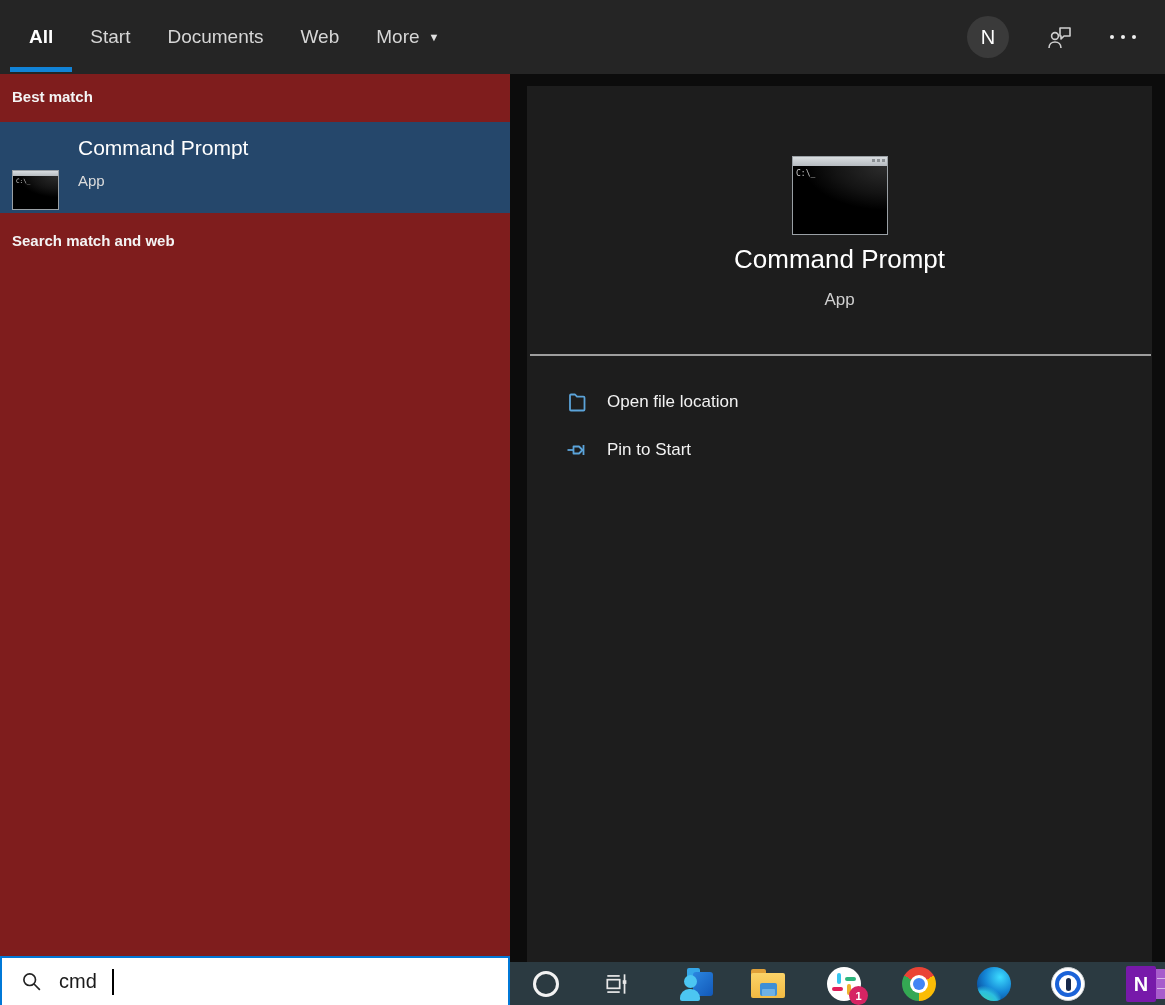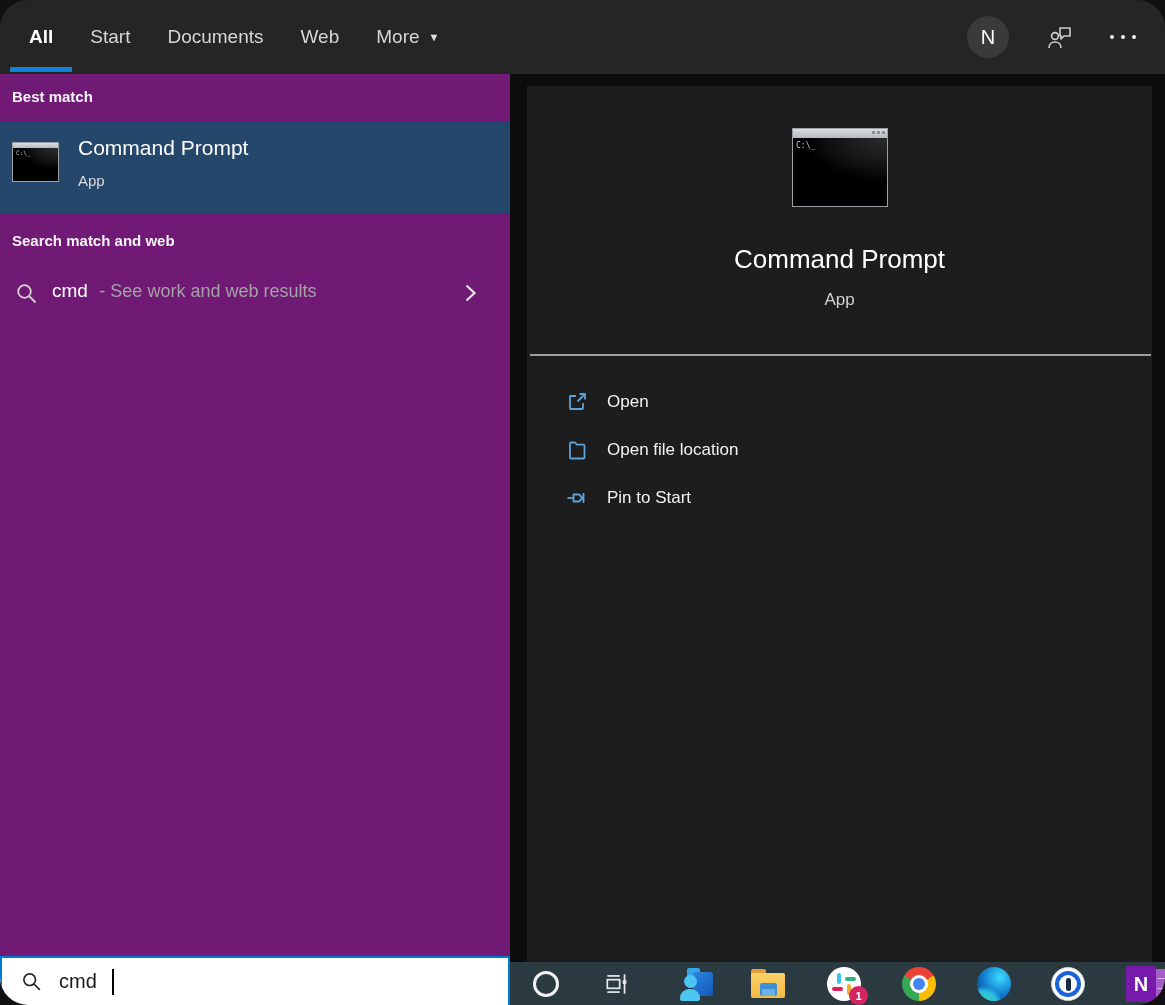--- a/index.html
+++ b/index.html
@@ -1,47 +1,47 @@
 <!DOCTYPE html>
 <html><head>
 <meta charset="utf-8">
 <style>
   html,body{margin:0;padding:0;background:#101010;}
   *{box-sizing:border-box;font-family:"Liberation Sans",sans-serif;}
-  .screen{position:relative;width:1165px;height:1005px;overflow:hidden;background:#1a1a1a;border-radius:28px;}
+  .screen{position:relative;width:1165px;height:1005px;overflow:hidden;background:#1a1a1a;}
 
   
   .topbar{position:absolute;left:0;top:0;width:1165px;height:74px;background:#252525;z-index:5;}
   .tabs{position:absolute;left:29px;top:0;height:74px;display:flex;align-items:center;gap:37px;}
   .tab{position:relative;height:74px;display:flex;align-items:center;font-size:19px;color:#d6d6d6;cursor:pointer;}
   .tab.active{color:#ffffff;font-weight:bold;}
   .tab-underline{position:absolute;bottom:2px;left:50%;transform:translateX(-50%);width:62px;height:5px;background:#1183d7;}
   .dd-arrow{margin-left:9px;font-size:11px;color:#e0e0e0;}
   .topbar-right{position:absolute;right:29px;top:0;height:74px;display:flex;align-items:center;gap:37px;}
   .avatar{width:42px;height:42px;border-radius:50%;background:#3a3a3a;color:#fff;font-size:20px;display:flex;align-items:center;justify-content:center;cursor:pointer;}
   .dots{display:flex;gap:7px;cursor:pointer;}
   .dots i{width:4px;height:4px;border-radius:50%;background:#f0f0f0;}
 
   
-  .left-panel{position:absolute;left:0;top:74px;width:510px;height:882px;background:#701a75;}
+  .left-panel{position:absolute;left:0;top:74px;width:510px;height:882px;background:#7f1d1d;}
   .section-header{position:absolute;left:12px;font-size:15px;font-weight:bold;color:#f4f4f4;}
   .hdr-best{top:14px;}
   .hdr-web{top:158px;}
   .best-row{position:absolute;left:0;top:48px;width:510px;height:91px;background:#25476b;cursor:pointer;}
   .bm-title{position:absolute;left:78px;top:14px;font-size:21px;color:#ffffff;}
   .bm-sub{position:absolute;left:78px;top:50px;font-size:15px;color:#dcdcdc;}
   .web-row{position:absolute;left:0;top:194px;width:510px;height:52px;cursor:pointer;}
   .web-row .mag{position:absolute;left:14px;top:13px;}
   .web-text{position:absolute;left:52px;top:12px;white-space:nowrap;}
   .web-query{font-size:19px;color:#ffffff;}
   .web-suffix{font-size:18px;color:#a3a3a3;margin-left:7px;}
   .web-chev{position:absolute;left:458px;top:13px;}
 
   
-  .cmd-win{position:absolute;border:1px solid #9aa0a5;background:#040404;}
+  .cmd-win{position:absolute;border:1px solid #9aa0a5;background:#040404;margin-top:28px;}
   .cmd-titlebar{position:absolute;left:0;top:0;width:100%;background:linear-gradient(180deg,#d9dde0,#b6bbc0);}
   .cmd-body{position:absolute;left:0;right:0;bottom:0;background:radial-gradient(130% 95% at 100% 0%,#2d2d2d 0%,#141414 42%,#000 68%);}
   .cmd-caption{position:absolute;left:3px;top:1px;color:#c9c9c9;font-family:"DejaVu Sans Mono",monospace;}
   .cmd-dots{position:absolute;right:2px;top:2px;display:flex;gap:2px;}
   .cmd-dots i{width:3px;height:3px;background:#8b9094;}
   .cmd-small{left:12px;top:20px;width:47px;height:40px;}
   .cmd-small .cmd-titlebar{height:5px;}
   .cmd-small .cmd-body{top:5px;}
   .cmd-small .cmd-caption{font-size:6px;top:6px;}
   .cmd-large{left:265px;top:42px;width:96px;height:79px;}
@@ -149,35 +149,20 @@
         <div class="cmd-titlebar"></div>
         <div class="cmd-body"></div>
         <div class="cmd-caption">C:\_</div>
       </div>
       <div class="bm-title">Command Prompt</div>
       <div class="bm-sub">App</div>
     </div>
 
     <div class="section-header hdr-web">Search match and web</div>
 
-    <div class="web-row">
-      <svg class="mag" width="26" height="26" viewBox="0 0 26 26">
-        <g fill="none" stroke="#d4d4d4" stroke-width="1.8">
-          <circle cx="10.5" cy="10.5" r="6.3"></circle>
-          <line x1="15.2" y1="15.2" x2="21.5" y2="21.5"></line>
-        </g>
-      </svg>
-      <div class="web-text">
-        <span class="web-query">cmd</span>
-        <span class="web-suffix">- See work and web results</span>
-      </div>
-      <svg class="web-chev" width="24" height="24" viewBox="0 0 24 24">
-        <path d="M8.5 4.5l8 7.5-8 7.5" fill="none" stroke="#e6e6e6" stroke-width="2.2"></path>
-      </svg>
-    </div>
   </div>
 
   <div class="right-panel">
     <div class="preview-card">
 
       <div class="cmd-win cmd-large">
         <div class="cmd-titlebar">
           <div class="cmd-dots">
               <i></i>
               <i></i>
@@ -186,30 +171,20 @@
         </div>
         <div class="cmd-body"></div>
         <div class="cmd-caption">C:\_</div>
       </div>
 
       <div class="pv-title">Command Prompt</div>
       <div class="pv-sub">App</div>
       <div class="pv-divider"></div>
 
       <div class="actions">
-        <div class="action">
-          <svg width="24" height="24" viewBox="0 0 24 24">
-            <g fill="none" stroke="#5ba3d9" stroke-width="1.8" stroke-linejoin="round">
-              <path d="M18 13v5.2a.8.8 0 0 1-.8.8H5.8a.8.8 0 0 1-.8-.8V6.8A.8.8 0 0 1 5.8 6H11"></path>
-              <path d="M14.5 4H20v5.5"></path>
-              <line x1="20" y1="4" x2="12.5" y2="11.5"></line>
-            </g>
-          </svg>
-          <span>Open</span>
-        </div>
         <div class="action">
           <svg width="24" height="24" viewBox="0 0 24 24">
             <path d="M5 19.5V5.5a1 1 0 0 1 1-1h4l2 2.2h6.5a1 1 0 0 1 1 1V19.5a1 1 0 0 1-1 1H6a1 1 0 0 1-1-1z" fill="none" stroke="#5ba3d9" stroke-width="1.8" stroke-linejoin="round"></path>
           </svg>
           <span>Open file location</span>
         </div>
         <div class="action">
           <svg width="24" height="24" viewBox="0 0 24 24">
             <g fill="none" stroke="#5ba3d9" stroke-width="1.8" stroke-linejoin="round">
               <line x1="2.5" y1="12" x2="8" y2="12"></line>

